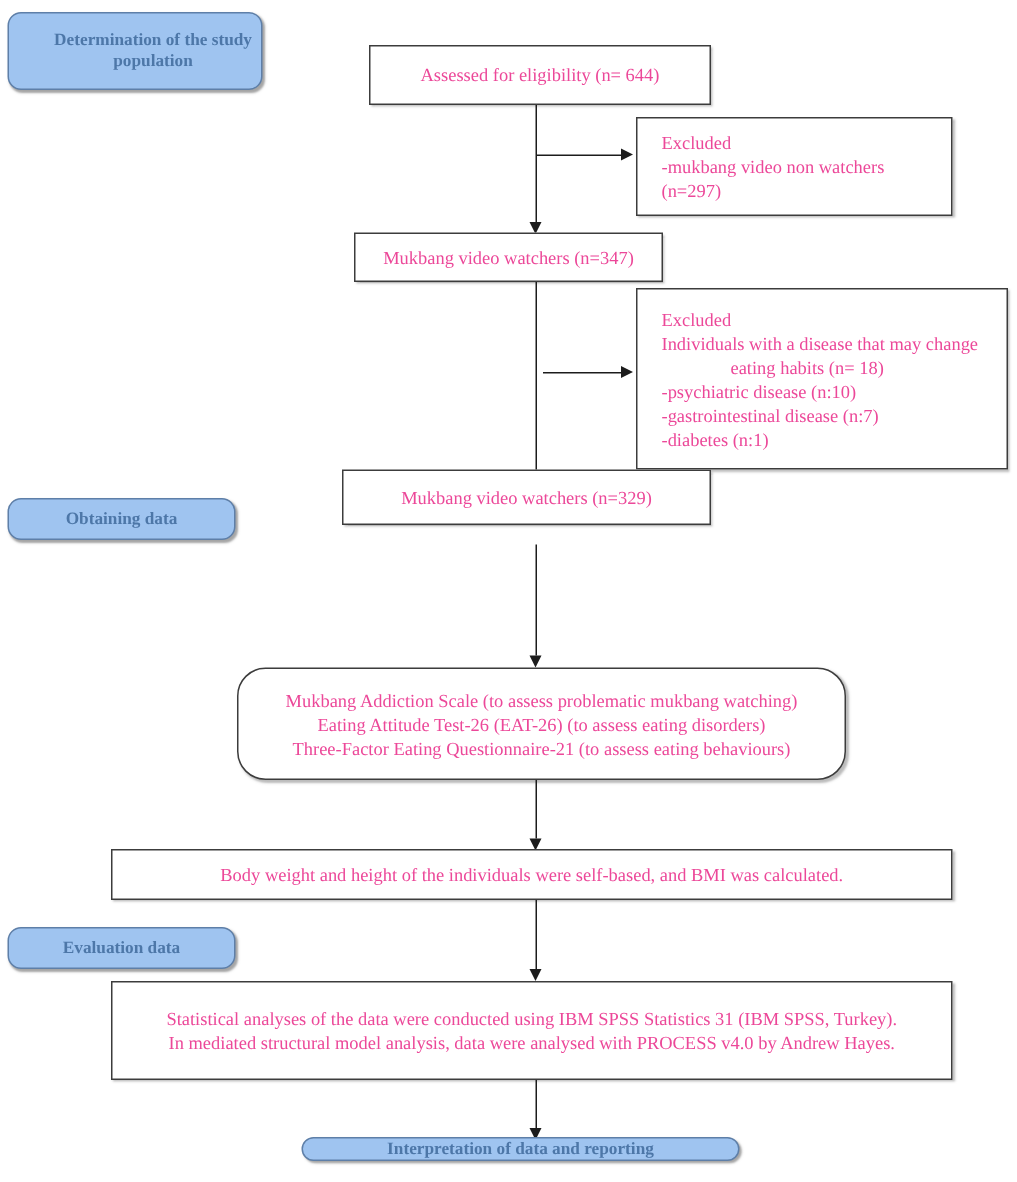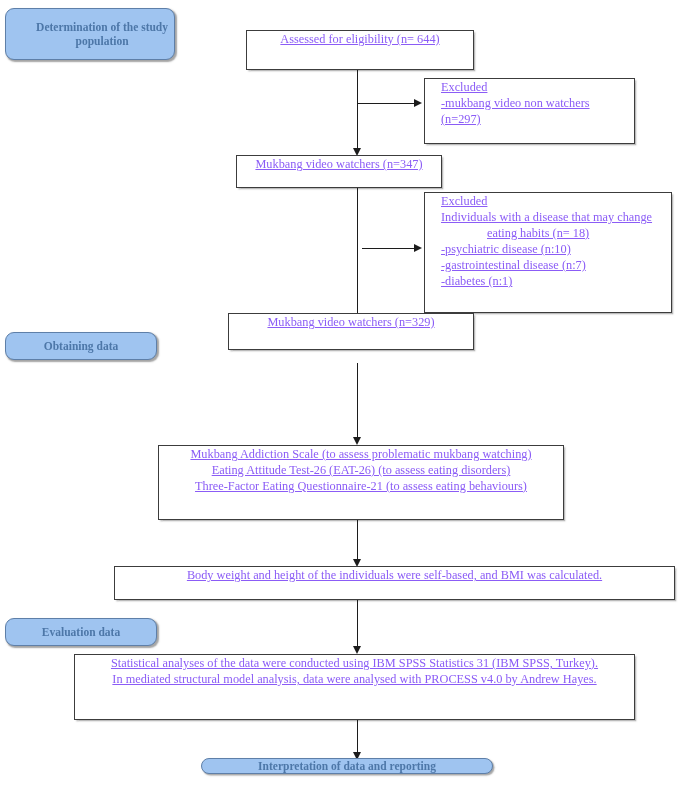--- a/index.html
+++ b/index.html
@@ -39,25 +39,25 @@
   }
 
   
   .node {
     position: absolute;
     box-sizing: border-box;
     background: #ffffff;
     border: 1px solid #3c3c3c;
     font-size: 12.3px;
     line-height: 16px;
-    color: #8b5cf6;
+    color: #ec4899;
     display: flex;
     flex-direction: column;
+    justify-content: center;
     box-shadow: 1.5px 1.5px 1.5px rgba(120,120,120,0.5);
-    text-decoration: underline;
   }
   .node .line { display: block; white-space: pre; }
   .center   { text-align: center; }
   .leftalign{ text-align: left; padding-left: 16px; }
   .leftalign .indent { padding-left: 46px; }
 
   
   .vline {
     position: absolute;
     width: 1px;
@@ -138,30 +138,30 @@
     <span class="line">-diabetes (n:1)</span>
   </div>
 
   <div class="node center" style="left:228px; top:313px; width:246px; height:37px;">
     <span class="line">Mukbang video watchers (n=329)</span>
   </div>
 
   <div class="vline" style="left:357px; top:363px; height:74px;"></div>
   <div class="arrow-down" style="left:353px; top:437px;"></div>
 
-  <div class="node center" style="left:158px; top:445px; width:406px; height:75px;">
+  <div class="node center" style="left:158px; top:445px; width:406px; height:75px;border-radius:19px;">
     <span class="line">Mukbang Addiction Scale (to assess problematic mukbang watching)</span>
     <span class="line">Eating Attitude Test-26 (EAT-26) (to assess eating disorders)</span>
     <span class="line">Three-Factor Eating Questionnaire-21 (to assess eating behaviours)</span>
   </div>
 
   <div class="vline" style="left:357px; top:520px; height:39px;"></div>
   <div class="arrow-down" style="left:353px; top:559px;"></div>
 
-  <div class="node center" style="left:74px; top:566px; width:561px; height:34px;margin-left:40px;">
+  <div class="node center" style="left:74px; top:566px; width:561px; height:34px;">
     <span class="line">Body weight and height of the individuals were self-based, and BMI was calculated.</span>
   </div>
 
   <div class="vline" style="left:357px; top:600px; height:46px;"></div>
   <div class="arrow-down" style="left:353px; top:646px;"></div>
 
   <div class="node center" style="left:74px; top:654px; width:561px; height:66px;">
     <span class="line">Statistical analyses of the data were conducted using IBM SPSS Statistics 31 (IBM SPSS, Turkey).</span>
     <span class="line">In mediated structural model analysis, data were analysed with PROCESS v4.0 by Andrew Hayes.</span>
   </div>

